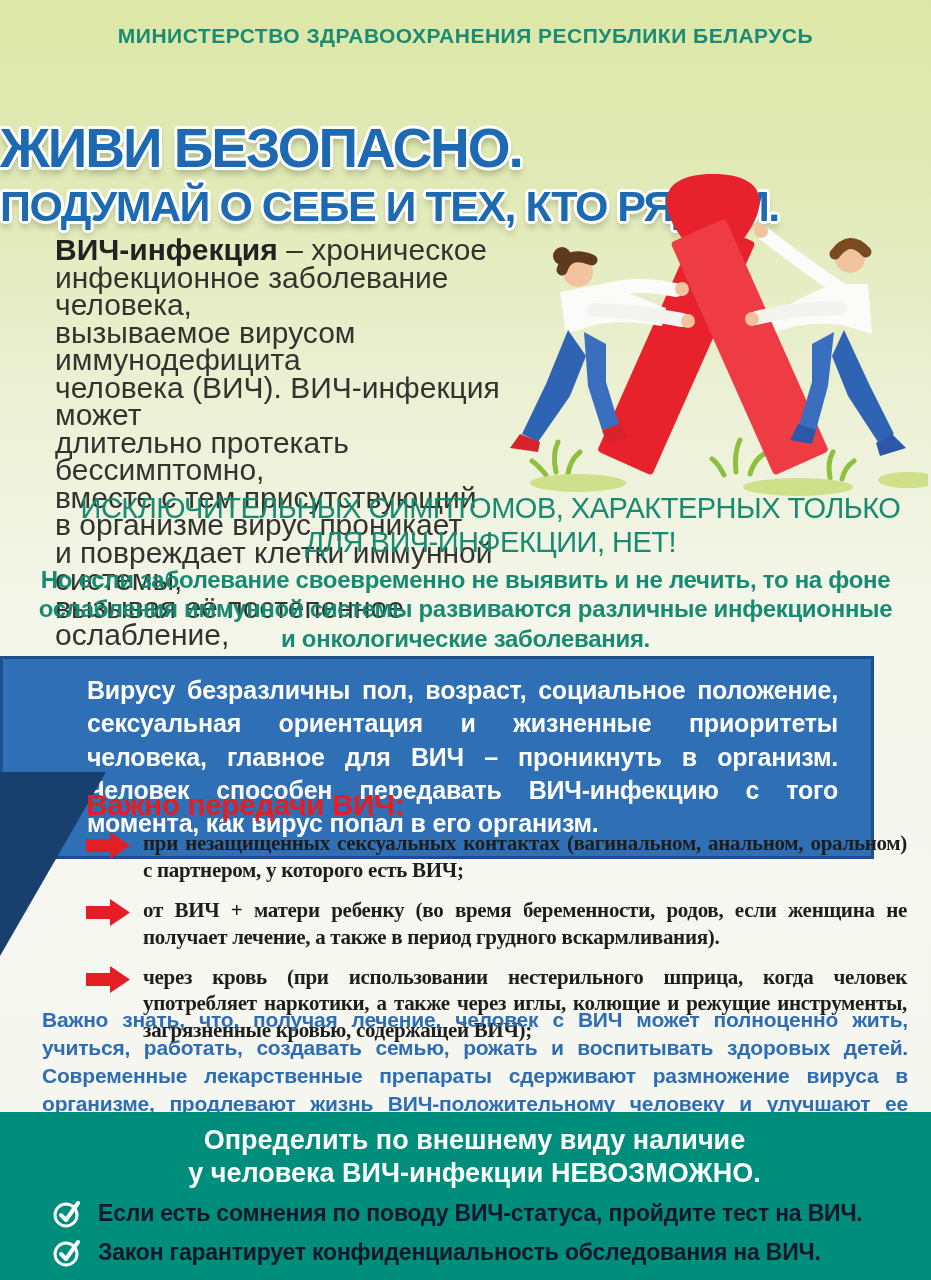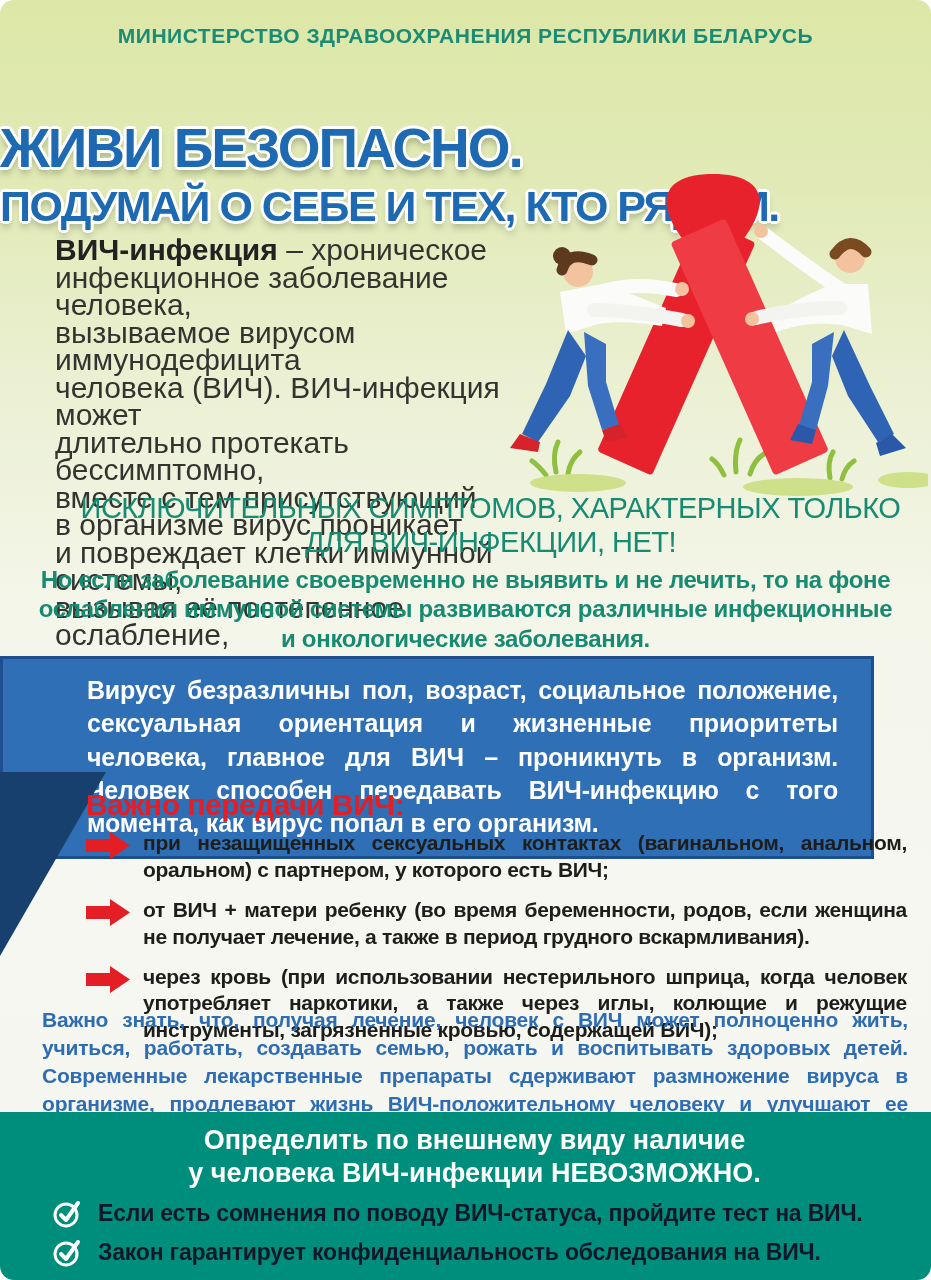--- a/index.html
+++ b/index.html
@@ -1,20 +1,19 @@
 <!DOCTYPE html>
 <html><head>
 <meta charset="utf-8">
 <style>
   html,body { margin:0; padding:0; }
   .poster {
     position:relative; width:931px; height:1280px; overflow:hidden;
     font-family:"Liberation Sans", sans-serif;
     background:linear-gradient(180deg,#dce7a7 0%, #e1eab6 14%, #ecf1d6 32%, #f4f6ea 48%, #f6f7f1 70%, #f5f6ef 100%);
-    border-radius:14px;
   }
   .abs { position:absolute; }
   .ministry {
     top:24px; left:0; width:100%; text-align:center;
     color:#1b8c73; font-size:21px; font-weight:bold; letter-spacing:.5px;
   }
   .title1, .title2 {
     left:0; width:100%; text-align:left; color:#1d6ab3; font-weight:800;
     text-shadow:-2px -2px 0 #fff, 2px -2px 0 #fff, -2px 2px 0 #fff, 2px 2px 0 #fff,
                 0 -3px 0 #fff, 0 3px 0 #fff, -3px 0 0 #fff, 3px 0 0 #fff,
@@ -47,21 +46,21 @@
   .navy-corner {
     top:772px; left:0; width:106px; height:184px; background:#17406f;
     clip-path:polygon(0 0, 100% 0, 0 100%);
   }
   .ways-heading { top:788px; left:86px; color:#e31e24; font-size:30px; font-weight:800; letter-spacing:-.5px; }
   .bullets { top:830px; left:86px; width:821px; }
   .bullet { display:flex; align-items:flex-start; gap:13px; margin-bottom:13px; }
   .bullet .arrow { flex:0 0 44px; margin-top:2px; }
   .bullet .btext {
     width:764px; color:#1d1d1b; font-size:21px; font-weight:bold;
-    line-height:1.28; text-align:justify; letter-spacing:-.3px;
+    line-height:1.28; text-align:justify; letter-spacing:-.3px;font-family:Liberation Serif, serif;
   }
   .treatment {
     top:1006px; left:42px; width:866px; color:#2e6db4;
     font-size:21px; font-weight:bold; line-height:1.33; text-align:justify; letter-spacing:-.2px;
   }
   .footer {
     top:1112px; left:0; width:100%; height:168px; background:#008e7c;
   }
   .footer-heading {
     margin:12px 0 8px 0; text-align:center; color:#ffffff;

